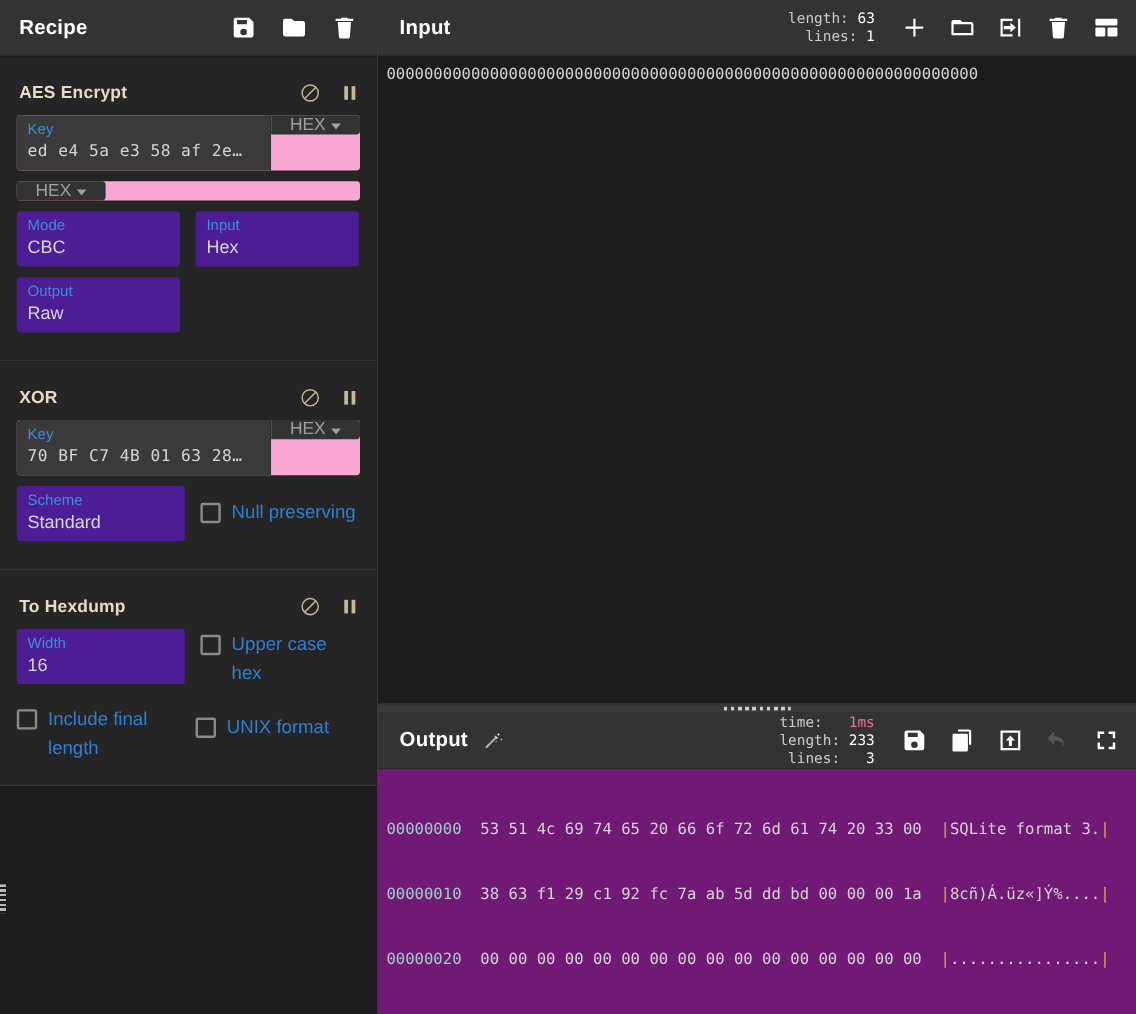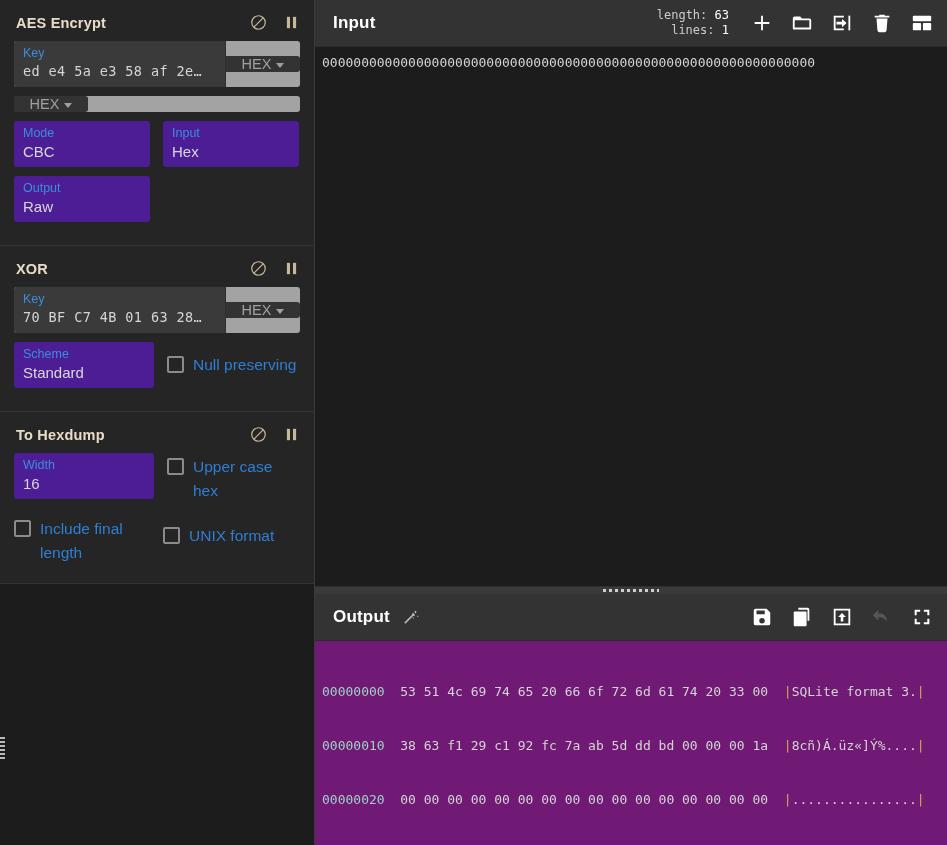--- a/index.html
+++ b/index.html
@@ -34,21 +34,21 @@
   .titlebar-icons { display: flex; align-items: center; gap: 20px; }
   .tb-icon { width: 22px; height: 22px; display: block; cursor: pointer; }
   .tb-icon svg { display: block; width: 22px; height: 22px; fill: #ffffff; }
   .tb-icon.disabled svg { fill: #555555; }
 
   #recipe-list { flex: 1 1 auto; overflow: hidden; background: #1c1c1c; }
 
   .operation {
     background: #252525;
     border-bottom: 1px solid #333333;
-    padding: 0 0 14px 0;
+    padding: 8px 0 14px 0;
   }
   .op-head {
     display: flex; align-items: center;
     padding: 14px 14px 10px 16px;
   }
   .op-title {
     color: #e8dcc8; font-size: 14.5px; font-weight: bold;
     letter-spacing: .2px;
   }
   .op-head-spacer { flex: 1 1 auto; }
@@ -76,22 +76,22 @@
     color: #d8d8d8; font-size: 15px; line-height: 19px;
     white-space: nowrap; overflow: hidden;
   }
   .field.mono .fvalue {
     font-family: "DejaVu Sans Mono", monospace;
     font-size: 13.5px; letter-spacing: .4px; color: #d5d5d5;
   }
 
   .field-toggle {
     width: 100%;
-    display: flex; align-items: center;
-    background: #a3a3a3; border-radius: 3px;
+    display: flex; align-items: flex-start;
+    background: #f9a8d4; border-radius: 3px;
     margin-bottom: 9px;
   }
   .field-toggle .field {
     flex: 1 1 auto; background: #3a3a3a; border-radius: 3px 0 0 3px;
     border-right: 1px solid #2f2f2f;
   }
   .toggle-btn {
     width: 74px; min-width: 74px;
     display: flex; align-items: center; justify-content: center;
     color: #a0a0a0; font-size: 14.5px; cursor: pointer;
@@ -194,20 +194,41 @@
   .hx-pipe { color: #d8a657; }
   .hx-ascii{ color: #d4d4d4; }
 </style>
 </head>
 <body>
 
 <div id="app">
 
   <div id="recipe-pane">
 
+    <div class="pane-title-bar">
+      <div class="pane-title">Recipe</div>
+      <div class="title-spacer"></div>
+      <div class="titlebar-icons">
+        <span class="tb-icon" title="Save recipe">
+          <svg viewBox="0 0 24 24">
+              <path d="M17 3H5a2 2 0 0 0-2 2v14a2 2 0 0 0 2 2h14a2 2 0 0 0 2-2V7l-4-4zm-5 16a3 3 0 1 1 0-6 3 3 0 0 1 0 6zm3-10H6V5h9v4z"></path>
+            </svg>
+        </span>
+        <span class="tb-icon" title="Load recipe">
+          <svg viewBox="0 0 24 24">
+              <path d="M10 4H4a2 2 0 0 0-2 2v12a2 2 0 0 0 2 2h16a2 2 0 0 0 2-2V8a2 2 0 0 0-2-2h-8l-2-2z"></path>
+            </svg>
+        </span>
+        <span class="tb-icon" title="Clear recipe">
+          <svg viewBox="0 0 24 24">
+              <path d="M9 3v1H4v2h16V4h-5V3H9zM6 7l1 13a2 2 0 0 0 2 2h6a2 2 0 0 0 2-2L18 7H6z"></path>
+            </svg>
+        </span>
+      </div>
+    </div>
 
     <div id="recipe-list">
 
       <div class="operation">
         <div class="op-head">
           <div class="op-title">AES Encrypt</div>
           <div class="op-head-spacer"></div>
           <div class="op-icons">
             <span class="op-icon" title="Disable operation">
               <svg viewBox="0 0 24 24">
@@ -415,20 +436,23 @@
         <span class="wand-icon" title="Magic">
           <svg viewBox="0 0 24 24">
             <path d="M4.2 18.4 14.6 8l1.4 1.4L5.6 19.8 4.2 18.4z" fill="#b8b8b8"></path>
             <path d="M15.2 6.3l2.5 2.5-1.3 1.3-2.5-2.5 1.3-1.3z" fill="#d8d8d8"></path>
             <path d="M18.2 3.2l.55 1.35L20.1 5.1l-1.35.55-.55 1.35-.55-1.35L16.3 5.1l1.35-.55.55-1.35z" fill="#cfcfcf"></path>
             <path d="M21.3 9.1l.4.95.95.4-.95.4-.4.95-.4-.95-.95-.4.95-.4.4-.95z" fill="#cfcfcf"></path>
             <path d="M15.6 11.6l.35.8.8.35-.8.35-.35.8-.35-.8-.8-.35.8-.35.35-.8z" fill="#cfcfcf"></path>
           </svg>
         </span>
         <div class="title-spacer"></div>
+        <div class="io-meta"><span class="mk">time:</span>   <span class="mv pink">1ms</span>
+<span class="mk">length:</span> <span class="mv">233</span>
+<span class="mk">lines:</span>   <span class="mv">3</span></div>
         <div class="io-icons">
           <span class="tb-icon" title="Save output to file">
             <svg viewBox="0 0 24 24">
                 <path d="M17 3H5a2 2 0 0 0-2 2v14a2 2 0 0 0 2 2h14a2 2 0 0 0 2-2V7l-4-4zm-5 16a3 3 0 1 1 0-6 3 3 0 0 1 0 6zm3-10H6V5h9v4z"></path>
               </svg>
           </span>
           <span class="tb-icon" title="Copy raw output to clipboard">
             <svg viewBox="0 0 24 24">
                 <path d="M8 2h10a2 2 0 0 1 2 2v12h-2V4H8V2z"></path>
                 <path d="M4 6h12a1 1 0 0 1 1 1v14a1 1 0 0 1-1 1H4a1 1 0 0 1-1-1V7a1 1 0 0 1 1-1z"></path>

